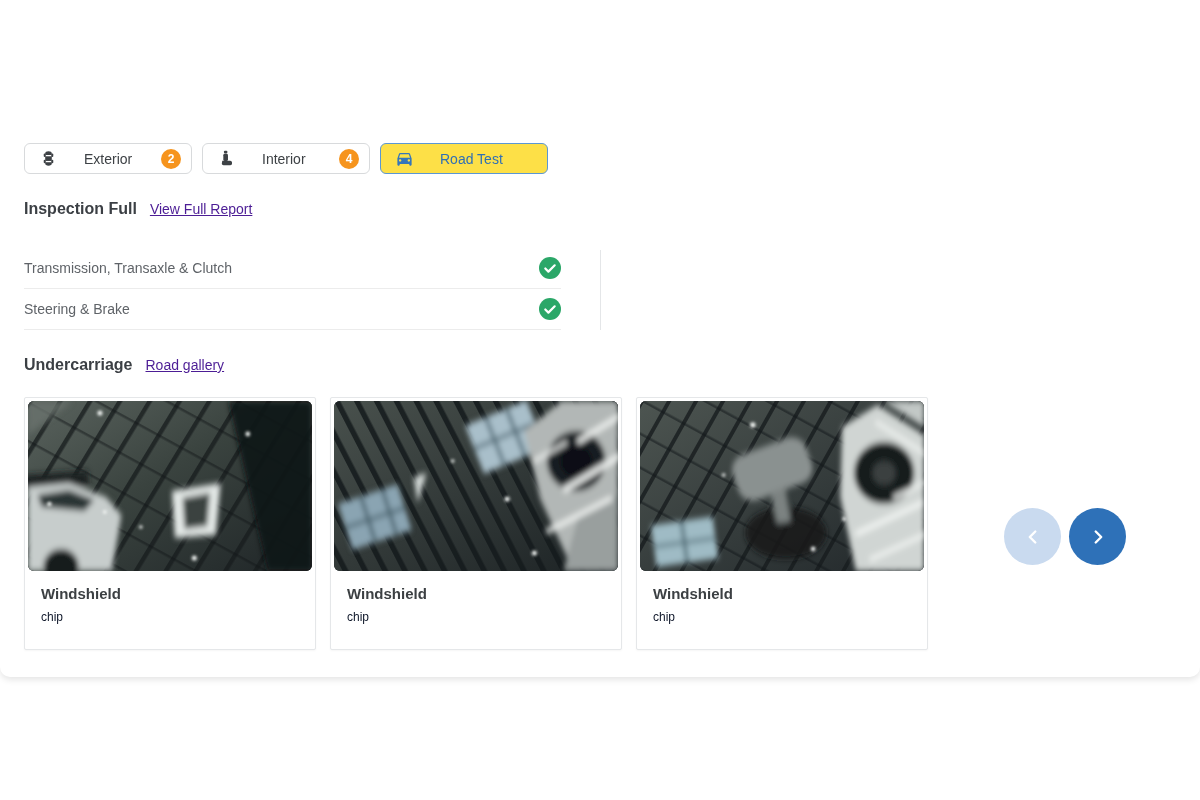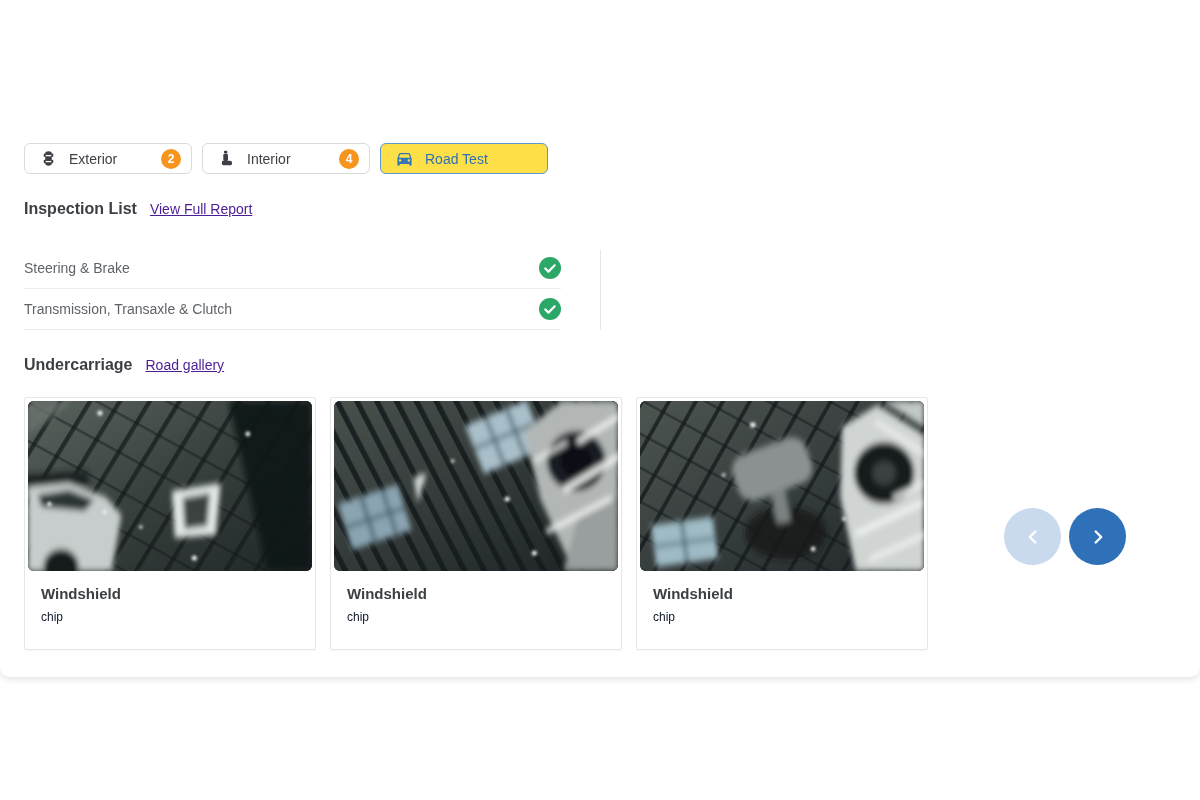--- a/index.html
+++ b/index.html
@@ -24,21 +24,21 @@
     width:168px; height:31px;
     padding:0 10px 0 14px;
     background:#fff;
     border:1px solid #d8dadc;
     border-radius:6px;
     cursor:pointer;
     font-family:inherit;
   }
   .tab-wide { width:170px; }
   .ticon { width:19px; height:19px; display:flex; align-items:center; justify-content:center; flex:0 0 auto; }
-  .tlabel { font-size:14px; color:#3d4145; margin-left:11px; white-space:nowrap; }
+  .tlabel { font-size:14px; color:#3d4145; margin-left:26px; white-space:nowrap; }
   .badge {
     margin-left:auto; min-width:20px; height:20px;
     border-radius:10px; background:#f6941d;
     color:#fff; font-size:12px; font-weight:700;
     display:flex; align-items:center; justify-content:center;
   }
   .tab.selected { background:#fde047; border-color:#5b97d3; }
   .tab.selected .tlabel { color:#2f6fb5; }
   
   .sec-head { position:absolute; left:24px; display:flex; align-items:center; gap:13px; }
@@ -118,36 +118,36 @@
         <svg viewBox="0 0 24 24" width="19" height="19">
           <path fill="#3576bb" d="M18.92 6.01C18.72 5.42 18.16 5 17.5 5h-11c-.66 0-1.21.42-1.42 1.01L3 12v8c0 .55.45 1 1 1h1c.55 0 1-.45 1-1v-1h12v1c0 .55.45 1 1 1h1c.55 0 1-.45 1-1v-8l-2.08-5.99zM6.5 16c-.83 0-1.5-.67-1.5-1.5S5.67 13 6.5 13s1.5.67 1.5 1.5S7.33 16 6.5 16zm11 0c-.83 0-1.5-.67-1.5-1.5s.67-1.5 1.5-1.5 1.5.67 1.5 1.5-.67 1.5-1.5 1.5zM5 11l1.5-4.5h11L19 11H5z"></path>
         </svg>
       </span>
       <span class="tlabel">Road Test</span>
     </button>
 
   </div>
 
   <div class="sec-head insp">
-    <span class="sec-title">Inspection List</span>
+    <span class="sec-title">Inspection Full</span>
     <a class="link">View Full Report</a>
   </div>
 
   <div class="ilist left">
     <div class="irow">
-      <span class="irow-label">Steering &amp; Brake</span>
+      <span class="irow-label">Transmission, Transaxle &amp; Clutch</span>
       <span class="check">
         <svg viewBox="0 0 22 22" width="22" height="22">
           <circle cx="11" cy="11" r="11" fill="#2ba768"></circle>
           <path d="M6.3 11.5l3.1 3.1 6.3-6.3" fill="none" stroke="#fff" stroke-width="2.2" stroke-linecap="round" stroke-linejoin="round"></path>
         </svg>
       </span>
     </div>
     <div class="irow">
-      <span class="irow-label">Transmission, Transaxle &amp; Clutch</span>
+      <span class="irow-label">Steering &amp; Brake</span>
       <span class="check">
         <svg viewBox="0 0 22 22" width="22" height="22">
           <circle cx="11" cy="11" r="11" fill="#2ba768"></circle>
           <path d="M6.3 11.5l3.1 3.1 6.3-6.3" fill="none" stroke="#fff" stroke-width="2.2" stroke-linecap="round" stroke-linejoin="round"></path>
         </svg>
       </span>
     </div>
   </div>
 
   <div class="vdivider"></div>

